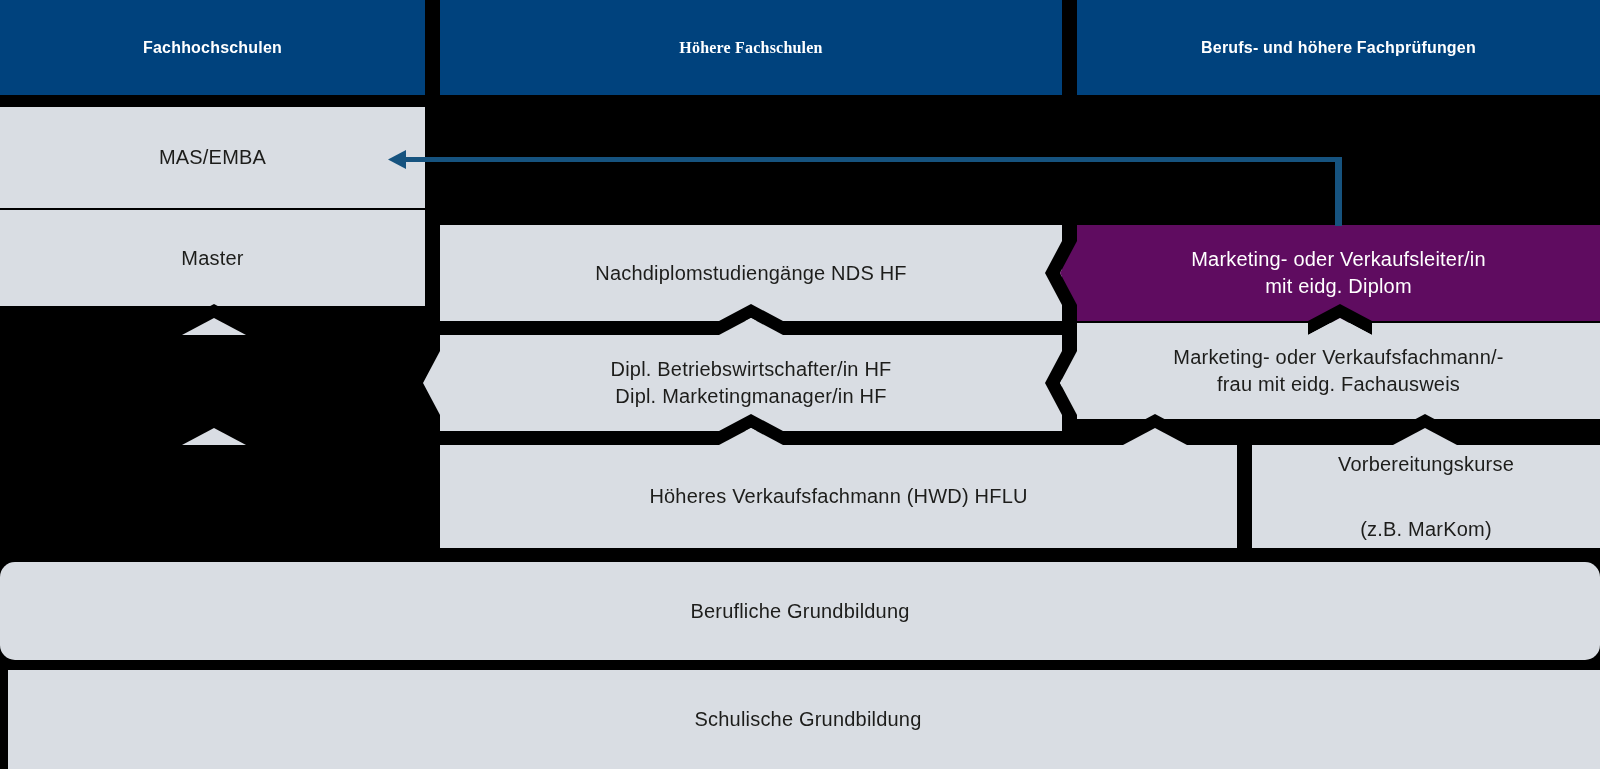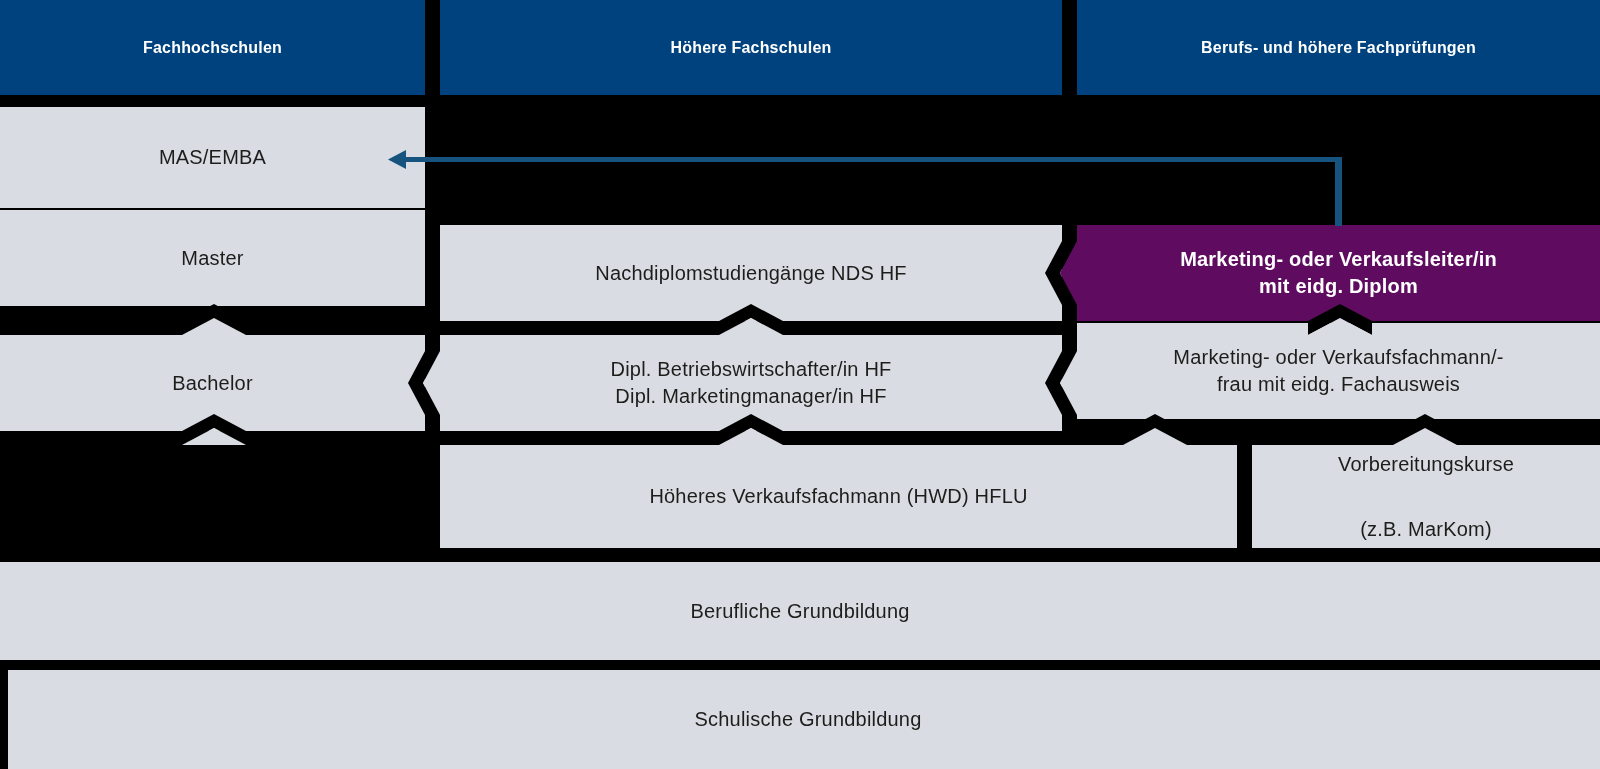--- a/index.html
+++ b/index.html
@@ -53,62 +53,59 @@
   .f-arrow{fill:var(--arrow-blue);}
 </style>
 </head>
 <body>
 
 <div id="canvas">
 
   <div class="box hdr" style="left:0;top:0;width:425px;height:95px;">
     <div>Fachhochschulen</div>
   </div>
-  <div class="box hdr" style="left:440px;top:0;width:622px;height:95px;">
+  <div class="box hdr" style="left:440px;top:0;width:622px;height:95px;font-family:Liberation Serif, serif;">
     <div>Höhere Fachschulen</div>
   </div>
   <div class="box" style="left:0;top:107px;width:425px;height:101px;">
     <div>MAS/EMBA</div>
   </div>
 
   <div class="box hdr" style="left:1077px;top:0;width:523px;height:95px;">
     <div>Berufs- und höhere Fachprüfungen</div>
   </div>
   <div class="box" style="left:0;top:210px;width:425px;height:96px;text-align:center;">
     <div>Master</div>
-  </div>
-  <div class="box" style="left:0;top:335px;width:425px;height:96px;">
-    <div>Bachelor</div>
   </div>
 
   <div class="box" style="left:440px;top:225px;width:622px;height:96px;">
     <div>Nachdiplomstudiengänge NDS HF</div>
   </div>
   <div class="box" style="left:440px;top:335px;width:622px;height:96px;">
     <div>Dipl. Betriebswirtschafter/in HF</div>
     <div>Dipl. Marketingmanager/in HF</div>
   </div>
   <div class="box" style="left:440px;top:445px;width:797px;height:103px;">
     <div>Höheres Verkaufsfachmann (HWD) HFLU</div>
   </div>
 
-  <div class="box purple" style="left:1077px;top:225px;width:523px;height:96px;font-weight:bold;">
+  <div class="box purple" style="left:1077px;top:225px;width:523px;height:96px;">
     <div>Marketing- oder Verkaufsleiter/in</div>
     <div>mit eidg. Diplom</div>
   </div>
   <div class="box" style="left:1077px;top:323px;width:523px;height:96px;">
     <div>Marketing- oder Verkaufsfachmann/-</div>
     <div>frau mit eidg. Fachausweis</div>
   </div>
   <div class="box" style="left:1252px;top:445px;width:348px;height:103px;gap:38px;">
     <div>Vorbereitungskurse</div>
     <div>(z.B. MarKom)</div>
   </div>
 
-  <div class="box" style="left:0;top:562px;width:1600px;height:98px;">
+  <div class="box" style="left:0;top:562px;width:1600px;height:98px;border-radius:15px;">
     <div>Berufliche Grundbildung</div>
   </div>
   <div class="box" style="left:8px;top:670px;width:1600px;height:99px;">
     <div>Schulische Grundbildung</div>
   </div>
 
   <svg class="jsvg" style="left:182px;top:304px;" width="64" height="31" viewBox="0 0 64 31">
     <polygon class="f-black" points="0,17 32,0 64,17 64,31 32,14 0,31"></polygon>
     <polygon class="f-gray" points="0,31 32,14 64,31"></polygon>
   </svg>

